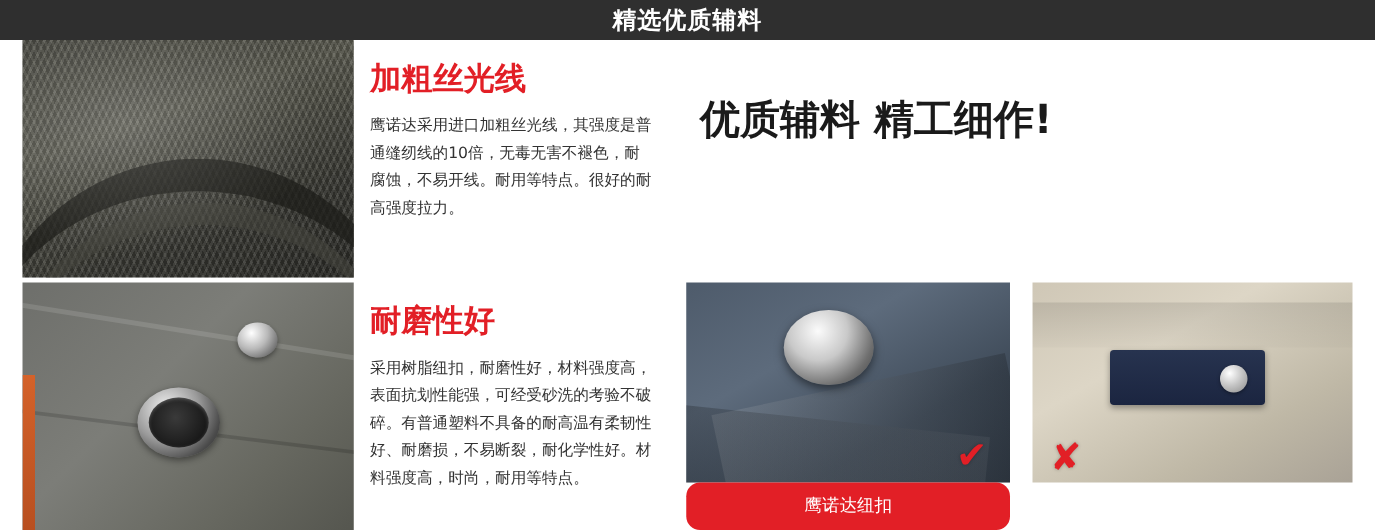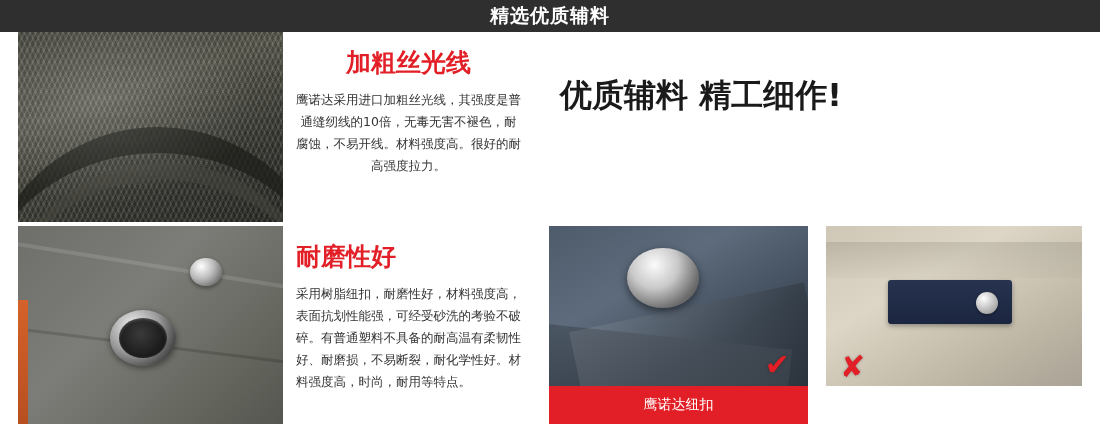--- a/index.html
+++ b/index.html
@@ -36,21 +36,21 @@
   .photo-thread .arc2{
     position:absolute;left:-20px;top:130px;width:330px;height:150px;
     border-top:18px solid rgba(70,70,62,0.55);
     border-radius:50% 50% 0 0 / 100% 100% 0 0;
   }
   .photo-thread .shine{
     position:absolute;left:0;top:0;width:265px;height:190px;
     background:radial-gradient(ellipse at 30% 35%, rgba(255,255,255,0.16), rgba(255,255,255,0) 60%);
   }
 
-  .col-left-text{position:absolute;left:296px;top:0;width:225px;height:190px;text-align:center;}
+  .col-left-text{position:absolute;left:296px;top:0;width:225px;height:190px;}
   .col-right-text{position:absolute;left:560px;top:0;width:522px;height:190px;}
 
   .h-red{
     color:#e21f26;font-size:25px;font-weight:bold;margin:14px 0 10px 0;
     font-family:"DejaVu Sans","Liberation Sans",sans-serif;
   }
   .h-dark{
     color:#1a1a1a;font-size:32px;font-weight:bold;margin:42px 0 16px 0;
     font-family:"DejaVu Sans","Liberation Sans",sans-serif;
   }
@@ -143,20 +143,21 @@
     position:absolute;left:150px;top:66px;width:22px;height:22px;border-radius:50%;
     background:radial-gradient(circle at 35% 30%, #ffffff, #c2c2c2 50%, #8a8a8a 100%);
     box-shadow:0 1px 3px rgba(0,0,0,0.4);
   }
   .compare .caption{
     position:absolute;left:0;bottom:0;width:100%;height:38px;
     background:#e21f26;color:#fff;
     display:flex;align-items:center;justify-content:center;
     font-size:14px;
     font-family:"DejaVu Sans","Liberation Sans",sans-serif;
+    border-radius:11px;
   }
   .mark-check{
     position:absolute;right:18px;bottom:42px;color:#e21f26;font-size:30px;font-weight:bold;
     text-shadow:0 0 3px rgba(0,0,0,0.3);
   }
   .mark-cross{
     position:absolute;left:14px;bottom:40px;color:#e21f26;font-size:30px;font-weight:bold;
     text-shadow:0 0 3px rgba(0,0,0,0.3);
   }
 </style>
@@ -172,21 +173,21 @@
   <div class="row-top">
 
     <div class="photo-thread">
       <div class="arc"></div>
       <div class="arc2"></div>
       <div class="shine"></div>
     </div>
 
     <div class="col-left-text">
       <h2 class="h-red">加粗丝光线</h2>
-      <p class="body-sm">鹰诺达采用进口加粗丝光线，其强度是普通缝纫线的10倍，无毒无害不褪色，耐腐蚀，不易开线。材料强度高。很好的耐高强度拉力。</p>
+      <p class="body-sm">鹰诺达采用进口加粗丝光线，其强度是普通缝纫线的10倍，无毒无害不褪色，耐腐蚀，不易开线。耐用等特点。很好的耐高强度拉力。</p>
     </div>
 
     <div class="col-right-text">
       <h2 class="h-dark">优质辅料 精工细作!</h2>
     </div>
 
   </div>
 
   <div class="row-bottom">
 

